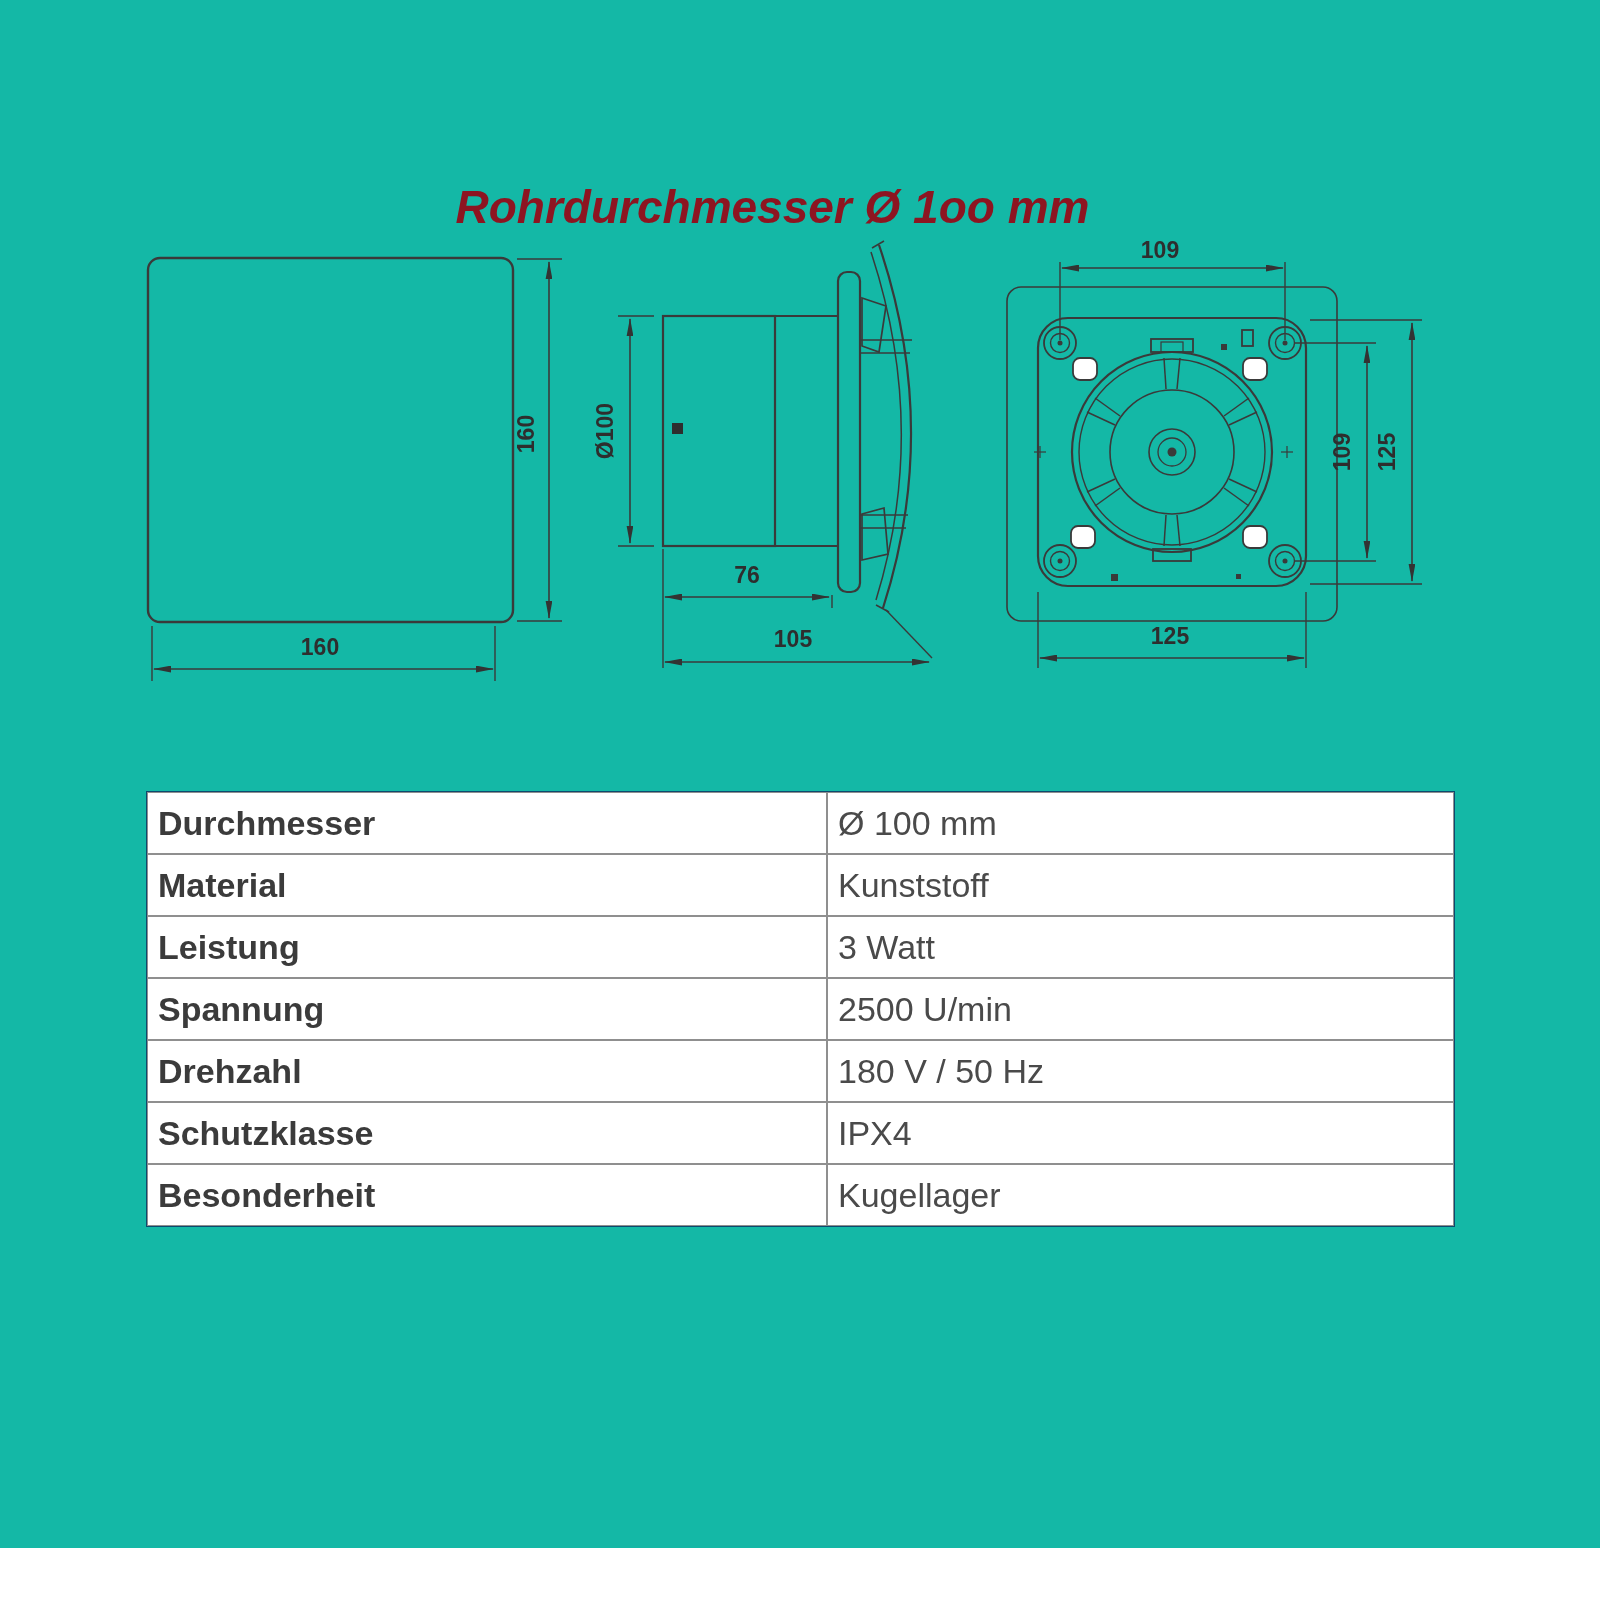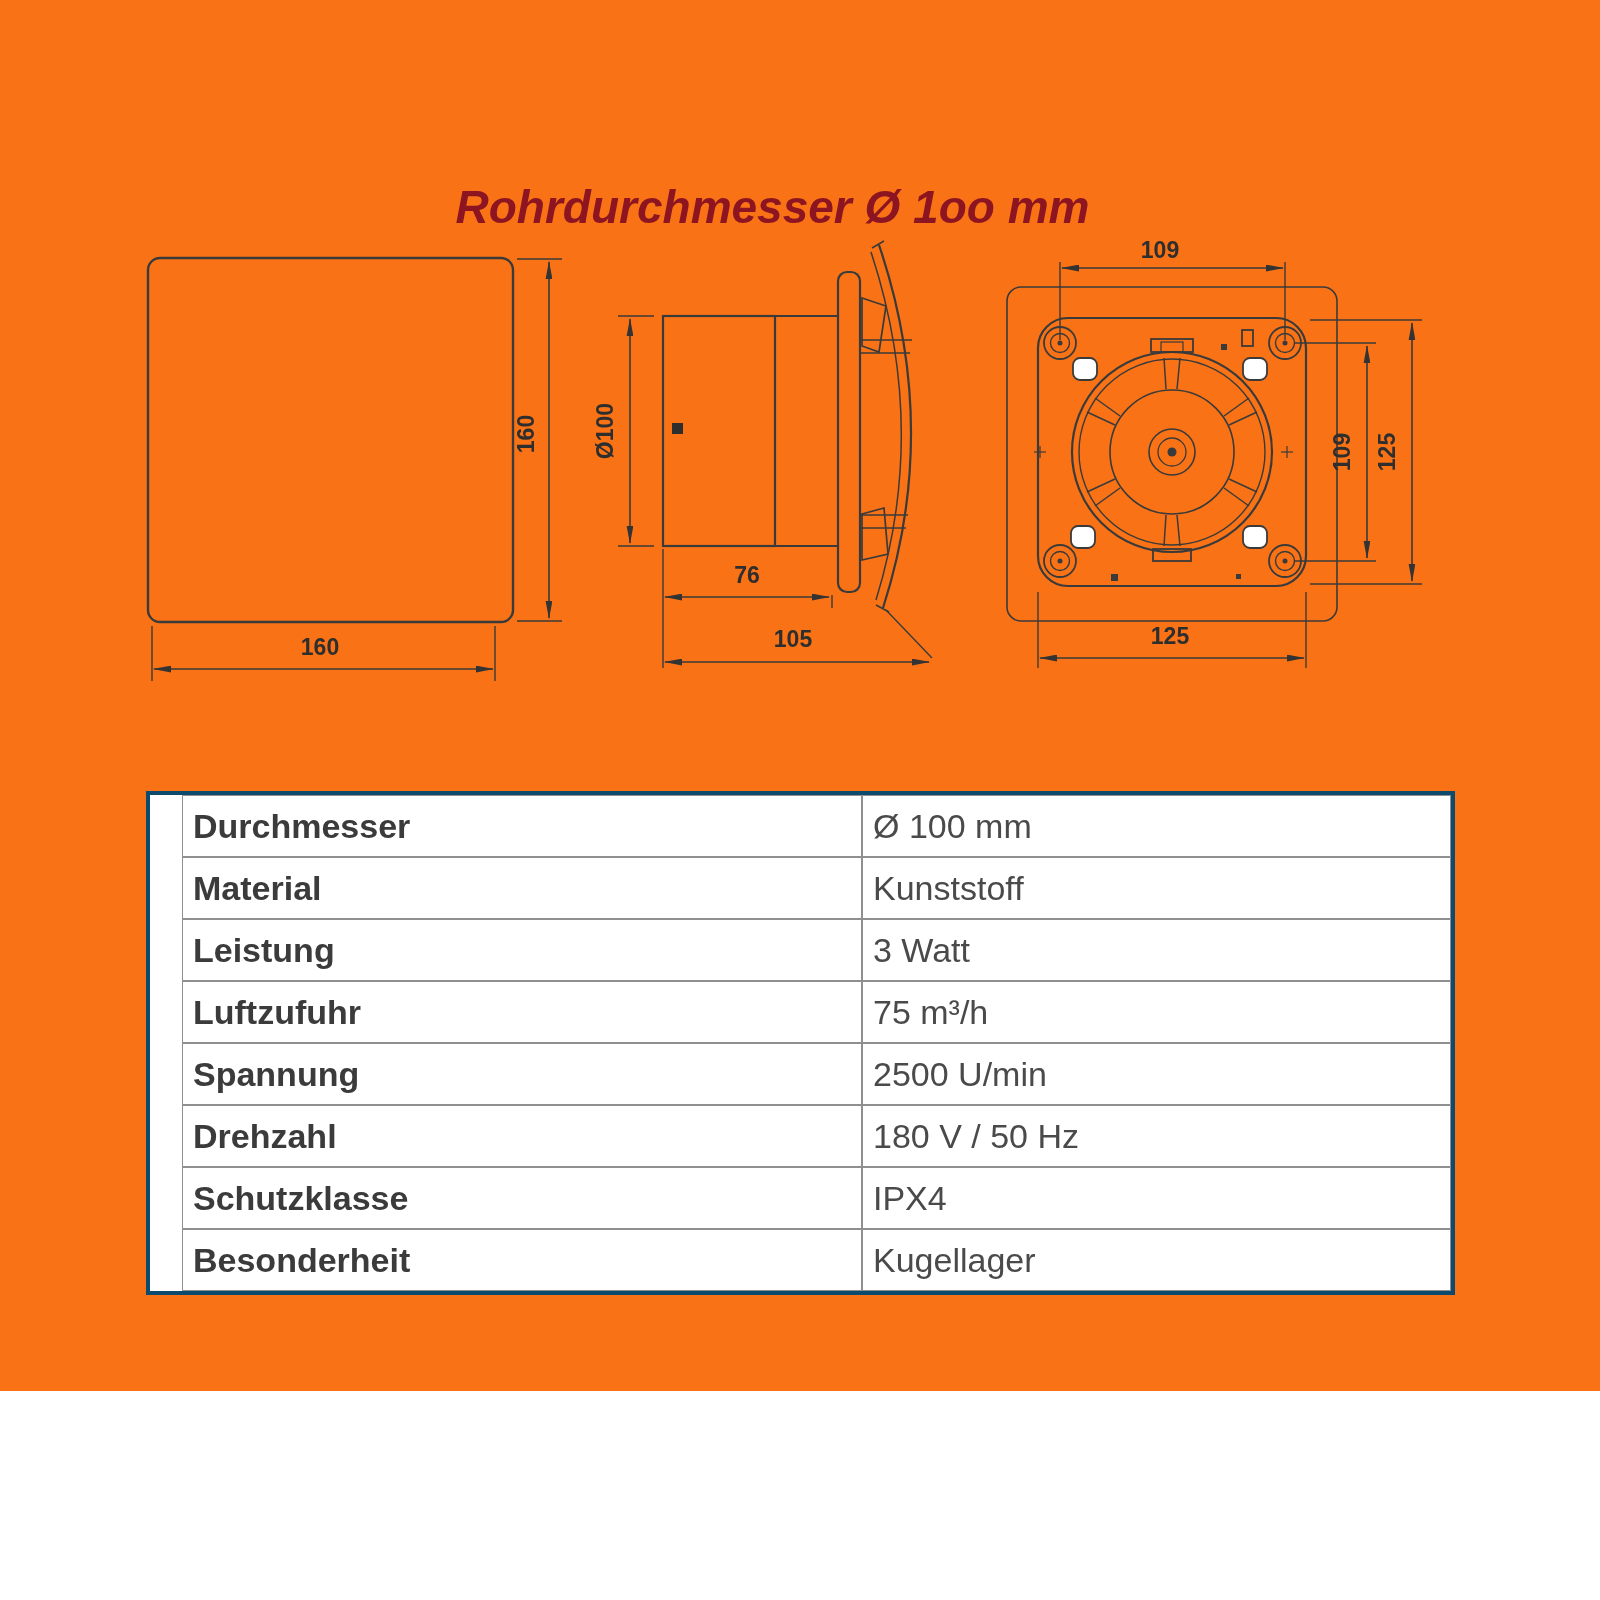--- a/index.html
+++ b/index.html
@@ -1,32 +1,32 @@
 <!DOCTYPE html>
 <html><head>
 <meta charset="utf-8">
 <style>
   html,body{margin:0;padding:0;background:#ffffff;}
-  #page{position:relative;width:1600px;height:1391px;background:#f97316;overflow:hidden;
+  #page{position:relative;width:1600px;height:1548px;background:#14b8a6;overflow:hidden;
         font-family:"Liberation Sans",sans-serif;}
   
   #title{position:absolute;top:180px;left:0;width:1545px;text-align:center;
          font-size:46px;font-weight:bold;font-style:italic;letter-spacing:0px;
          color:#8d1521;}
   
   .drawing{position:absolute;}
   #svg-front{left:120px;top:238px;}
   #svg-side{left:580px;top:228px;}
   #svg-rear{left:958px;top:218px;}
   svg line, svg rect.ln, svg circle.ln, svg path.ln{stroke:#3a3a3a;fill:none;}
   text.dim{font-family:"Liberation Sans",sans-serif;font-weight:bold;font-size:23px;
            fill:#2e2e2e;text-anchor:middle;}
   
   #spec{position:absolute;left:146px;top:791px;width:1309px;border-collapse:separate;
-        border-spacing:0;border:4px solid #0c4a6e;background:#ffffff;padding-left:32px;}
+        border-spacing:0;border:1px solid #0c4a6e;background:#ffffff;}
   #spec td{border:1px solid #8f8f8f;height:60px;vertical-align:middle;
            font-size:34px;color:#4a4a4a;padding:0 6px 0 10px;background:#ffffff;}
   #spec td.lbl{width:662px;font-weight:bold;color:#3b3b3b;}
 </style>
 </head>
 <body>
 
 <div id="page">
 
   <svg width="0" height="0" style="position:absolute" aria-hidden="true">
@@ -190,24 +190,20 @@
         </tr>
       <tr>
           <td class="lbl">Material</td>
           <td>Kunststoff</td>
         </tr>
       <tr>
           <td class="lbl">Leistung</td>
           <td>3 Watt</td>
         </tr>
       <tr>
-          <td class="lbl">Luftzufuhr</td>
-          <td>75 m³/h</td>
-        </tr>
-      <tr>
           <td class="lbl">Spannung</td>
           <td>2500 U/min</td>
         </tr>
       <tr>
           <td class="lbl">Drehzahl</td>
           <td>180 V / 50 Hz</td>
         </tr>
       <tr>
           <td class="lbl">Schutzklasse</td>
           <td>IPX4</td>

